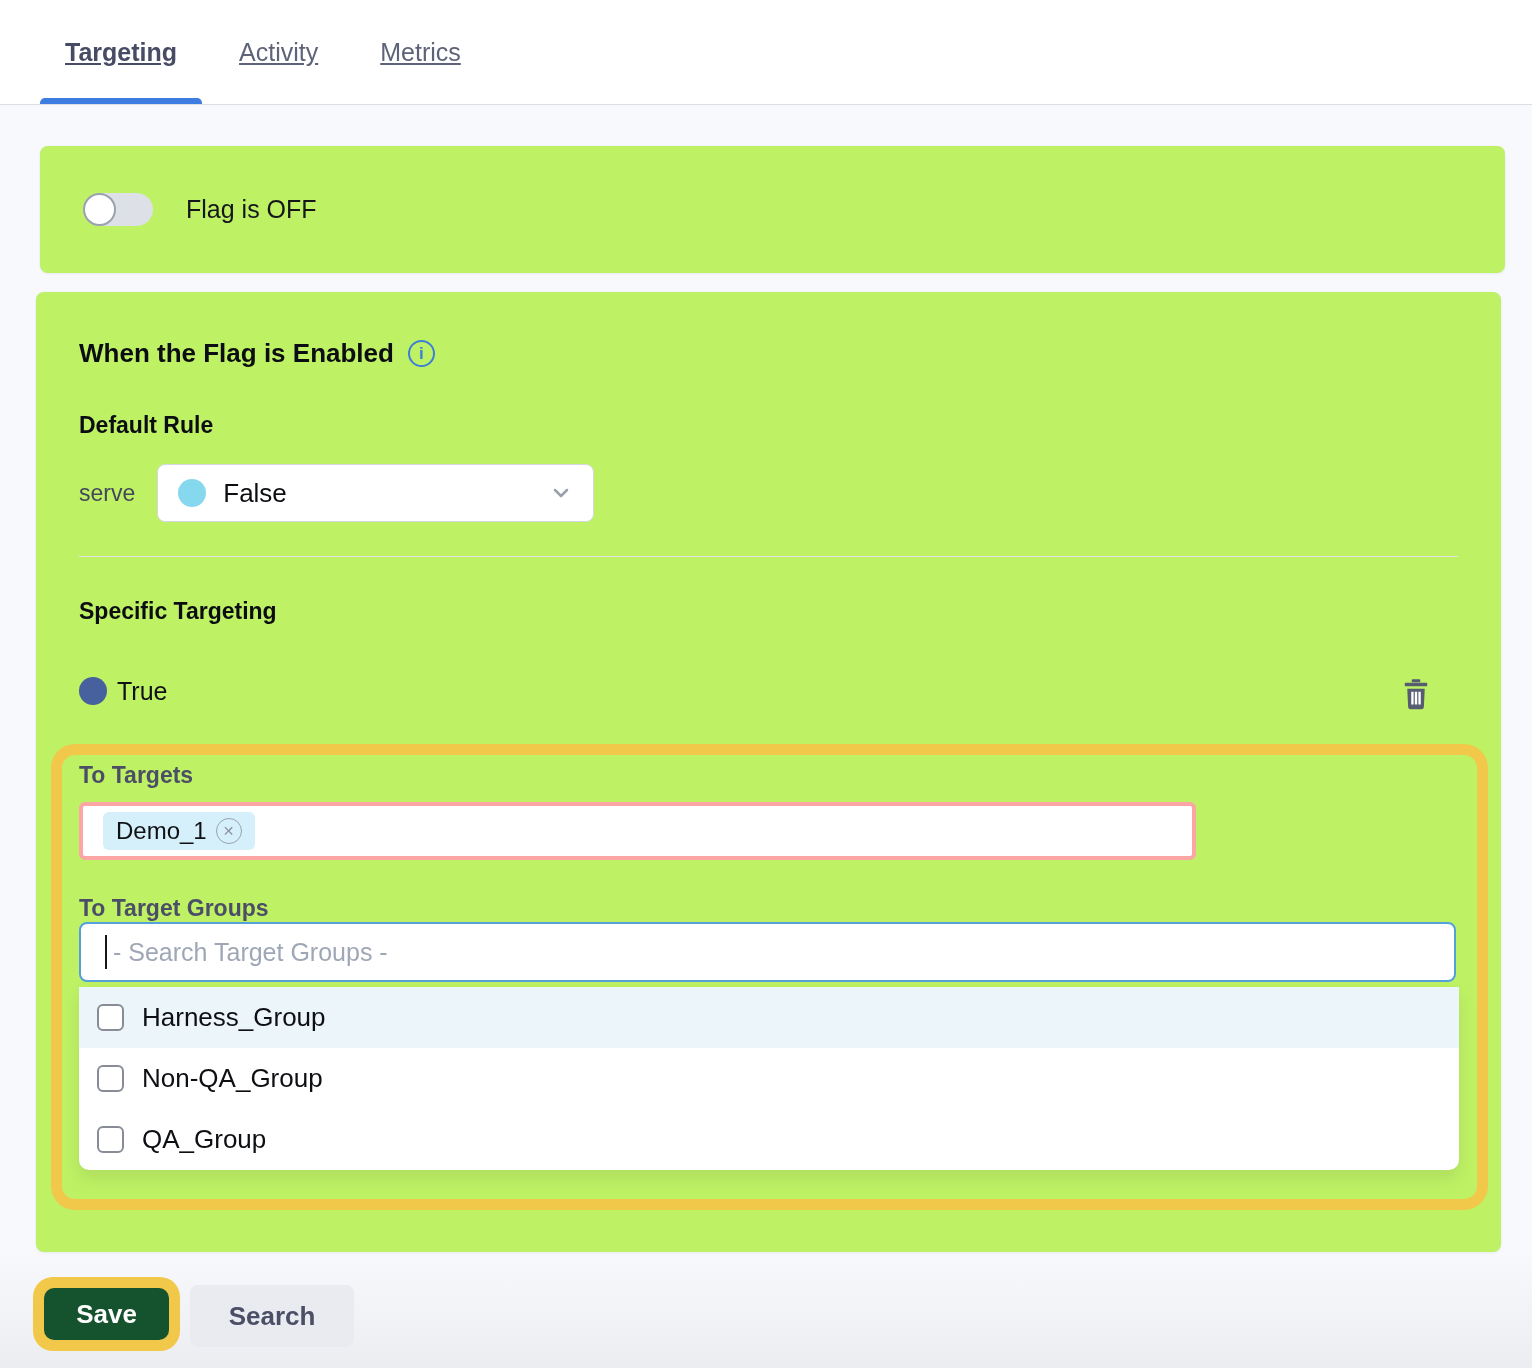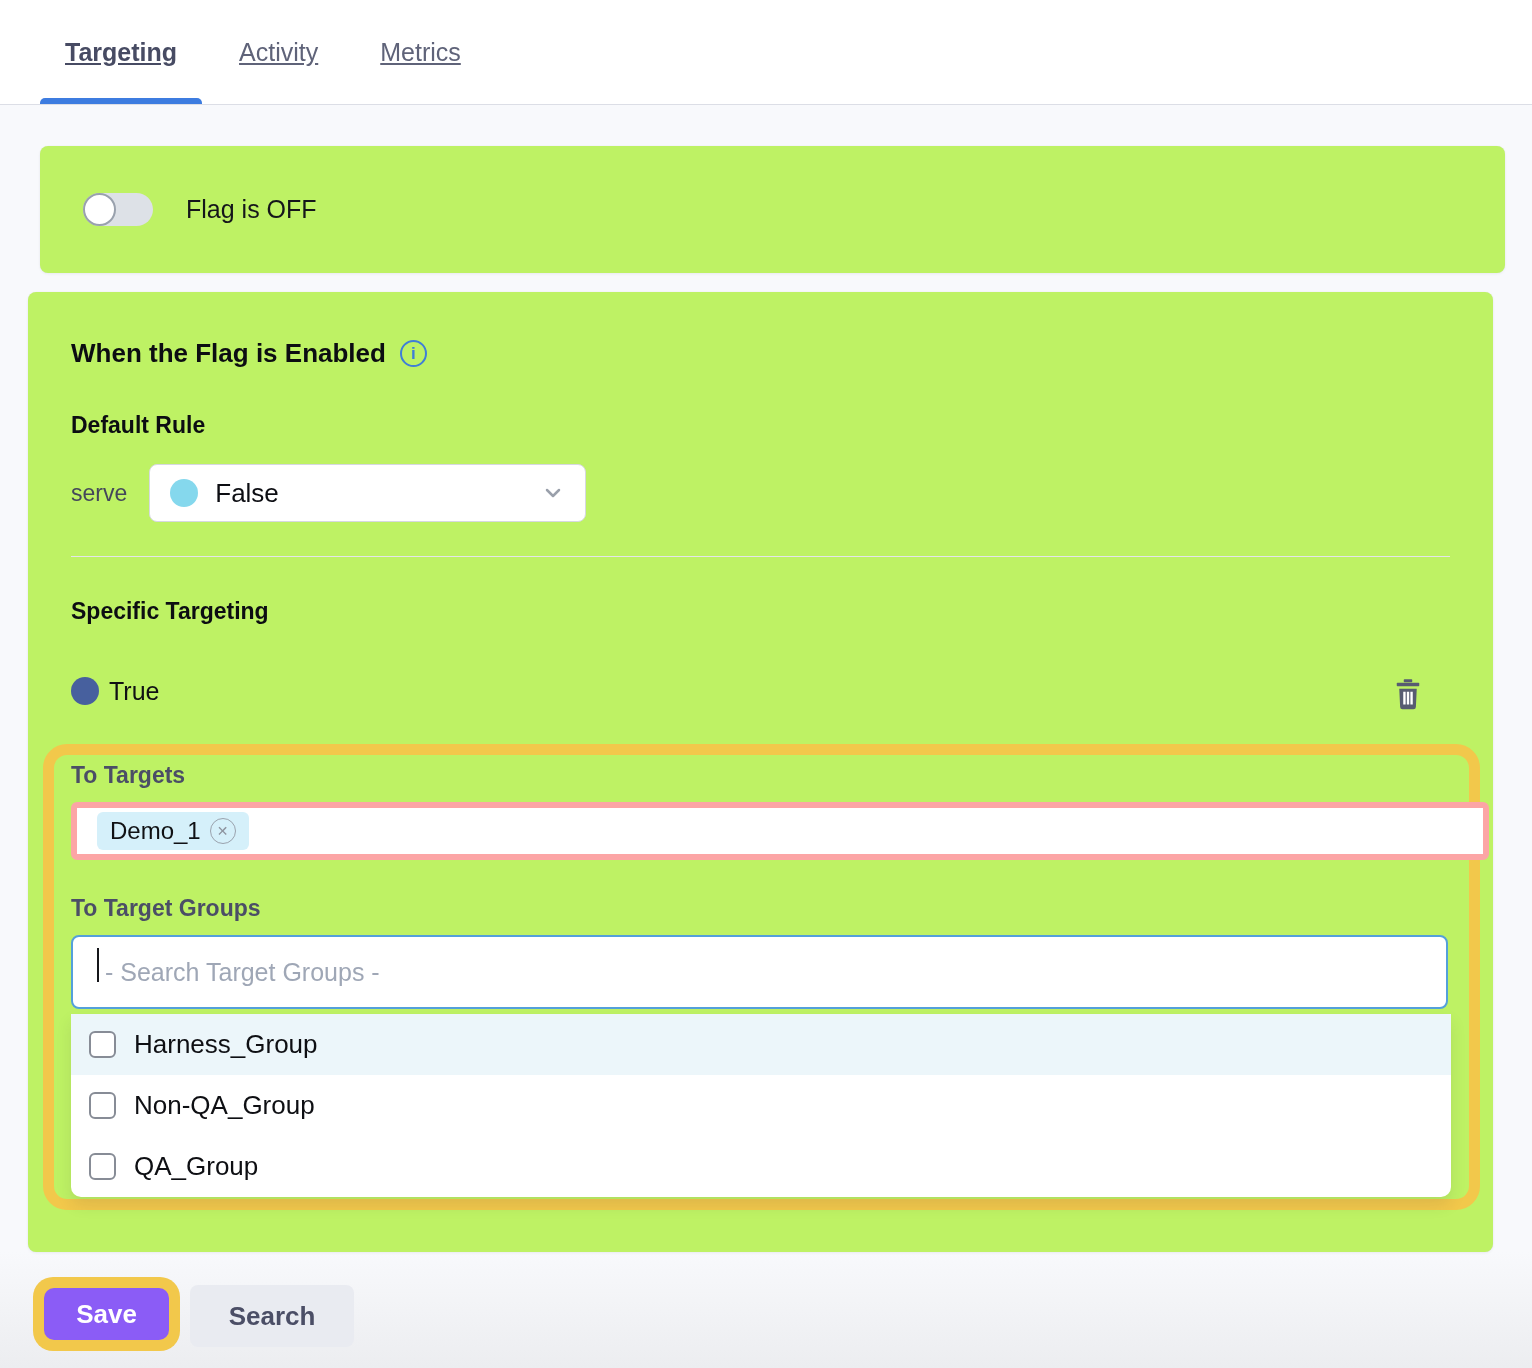--- a/index.html
+++ b/index.html
@@ -21,21 +21,21 @@
   .card { position:absolute; background:#bef264; border-radius:8px;
     box-shadow:0 1px 3px rgba(40,41,61,0.06), 0 0 1px rgba(40,41,61,0.08); }
   .card-flag { left:40px; top:146px; width:1465px; height:127px; }
   .flag-row { display:flex; align-items:center; height:100%; padding-left:43px; gap:33px; }
   .toggle { position:relative; width:70px; height:33px; border-radius:17px;
     background:#dde1e7; cursor:pointer; flex:0 0 auto; }
   .toggle-thumb { position:absolute; left:0; top:0; width:33px; height:33px;
     border-radius:50%; background:#fff; border:2px solid #99a1ad; }
   .flag-label { font-size:25px; color:#15161a; }
 
-  .card-main { left:28px; top:292px; width:1465px; height:960px; }
+  .card-main { left:36px; top:292px; width:1465px; height:960px; }
   .h-when { position:absolute; left:43px; top:46px; font-size:26px; font-weight:bold;
     color:#0c0d12; display:flex; align-items:center; gap:14px; }
   .info-icon { width:27px; height:27px; border-radius:50%; border:2px solid #3f7ed8;
     color:#3f7ed8; font-size:17px; font-weight:bold; display:flex; align-items:center;
     justify-content:center; cursor:pointer; }
   .h-default { position:absolute; left:43px; top:120px; font-size:23px; font-weight:bold; color:#0c0d12; }
   .serve-row { position:absolute; left:43px; top:172px; height:58px; display:flex; align-items:center; gap:22px; }
   .serve-label { font-size:23px; color:#44475a; }
   .select-box { width:437px; height:58px; border:1px solid #d6d8e1; border-radius:8px;
     background:#fff; display:flex; align-items:center; padding:0 20px; gap:17px; cursor:pointer; }
@@ -46,46 +46,46 @@
   .select-box svg { margin-left:auto; }
   .divider { position:absolute; left:43px; top:264px; width:1379px; height:1px; background:#e4e5ea; }
   .h-specific { position:absolute; left:43px; top:306px; font-size:23px; font-weight:bold; color:#0c0d12; }
   .true-row { position:absolute; left:43px; top:385px; width:1352px; display:flex; gap:10px; }
   .true-label { font-size:25px; color:#101114; }
   .trash-btn { margin-left:auto; cursor:pointer; display:flex; }
   
   .yellow-box { position:absolute; left:15px; top:452px; width:1437px; height:466px;
     border:11px solid #f2c84b; border-radius:24px; padding:7px 0 0 17px; }
   .field-label { font-size:23px; font-weight:600; color:#4b4e66; }
-  .targets-input { margin-top:13px; width:1418px; height:58px; border:6px solid #fca5a5;
+  .targets-input { margin-top:13px; width:1117px; height:58px; border:4px solid #fca5a5;
     border-radius:6px; background:#fff; display:flex; align-items:center; padding-left:20px; cursor:text; }
   .tag { background:#d5f0fa; border-radius:6px; height:38px; display:flex; align-items:center;
     gap:9px; padding:0 13px; font-size:24px; color:#101114; }
   .tag-x { width:26px; height:26px; border-radius:50%; border:1px solid #9aa2ad; color:#8d939e;
     font-size:14px; display:flex; align-items:center; justify-content:center; cursor:pointer; }
   .lbl-groups { margin-top:35px; }
-  .search-wrap { position:relative; margin-top:13px; width:1377px; height:74px; }
+  .search-wrap { position:relative; width:1377px; height:60px; }
   .search-input { width:100%; height:100%; border:2px solid #54a0da; border-radius:8px;
     padding-left:32px; font-size:25px; color:#15161a; outline:none;
     font-family:"Liberation Sans", sans-serif; }
   .search-input::placeholder { color:#9fa7b6; }
   .caret { position:absolute; left:26px; top:13px; width:2px; height:34px; background:#15161a; }
   .group-list { margin-top:5px; width:1380px; background:#fff; border-radius:0 0 10px 10px;
     box-shadow:0 8px 16px rgba(40,41,61,0.10); overflow:hidden; }
   .group-row { height:61px; display:flex; align-items:center; padding-left:18px; gap:18px; cursor:pointer; }
   .group-row.hl { background:#ecf6fa; }
   .checkbox { width:27px; height:27px; border:2px solid #878c96; border-radius:6px; background:#fff;
     flex:0 0 auto; cursor:pointer; }
   .group-label { font-size:26px; color:#0e0f13; }
   
   .footer-grad { position:absolute; left:0; top:1252px; width:100%; height:116px;
     background:linear-gradient(180deg, rgba(248,249,252,0) 0%, #ecedf0 100%); }
   .save-ring { position:absolute; left:33px; top:1277px; padding:11px;
     background:#f2c84b; border-radius:20px; }
-  .save-btn { width:125px; height:52px; background:#8b5cf6; border:none; border-radius:10px;
+  .save-btn { width:125px; height:52px; background:#14532d; border:none; border-radius:10px;
     color:#fff; font-size:26px; font-weight:bold; cursor:pointer;
     display:flex; align-items:center; justify-content:center;
     font-family:"Liberation Sans", sans-serif; }
   .cancel-btn { position:absolute; left:190px; top:1285px; width:164px; height:62px;
     background:#e9ebf1; border:none; border-radius:8px; color:#4b4e66; font-size:26px;
     font-weight:bold; cursor:pointer; display:flex; align-items:center; justify-content:center;
     font-family:"Liberation Sans", sans-serif; }
 </style>
 </head>
 <body>

